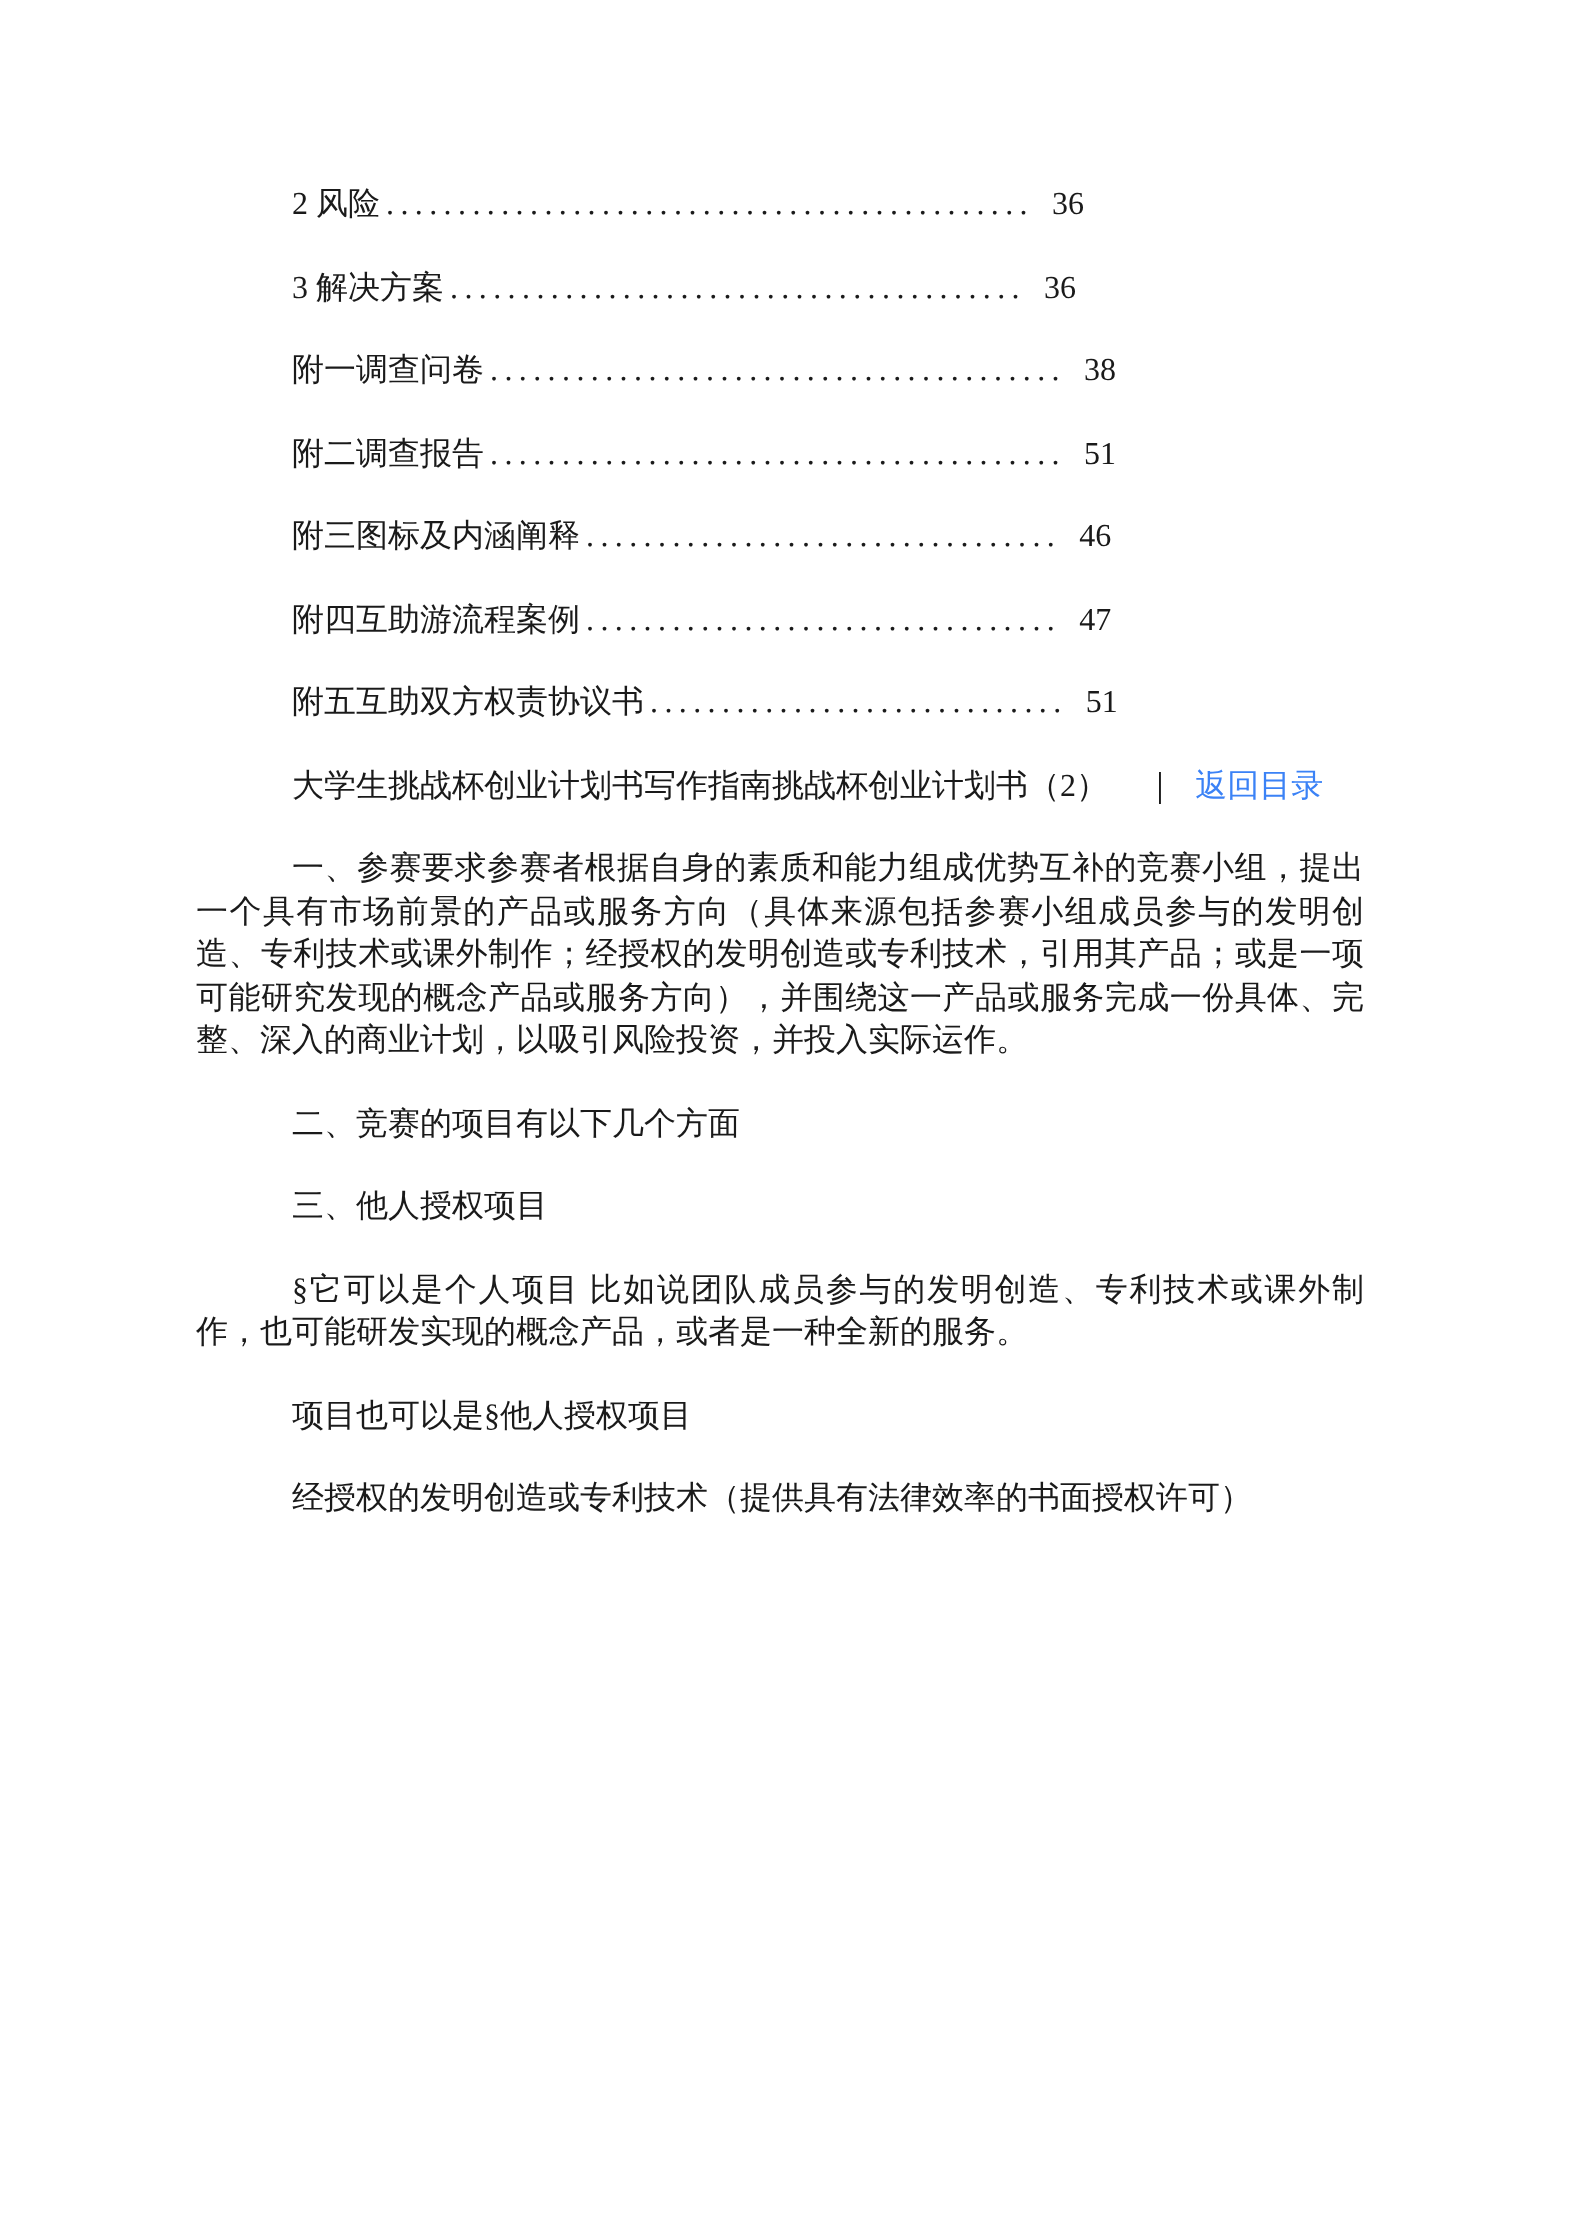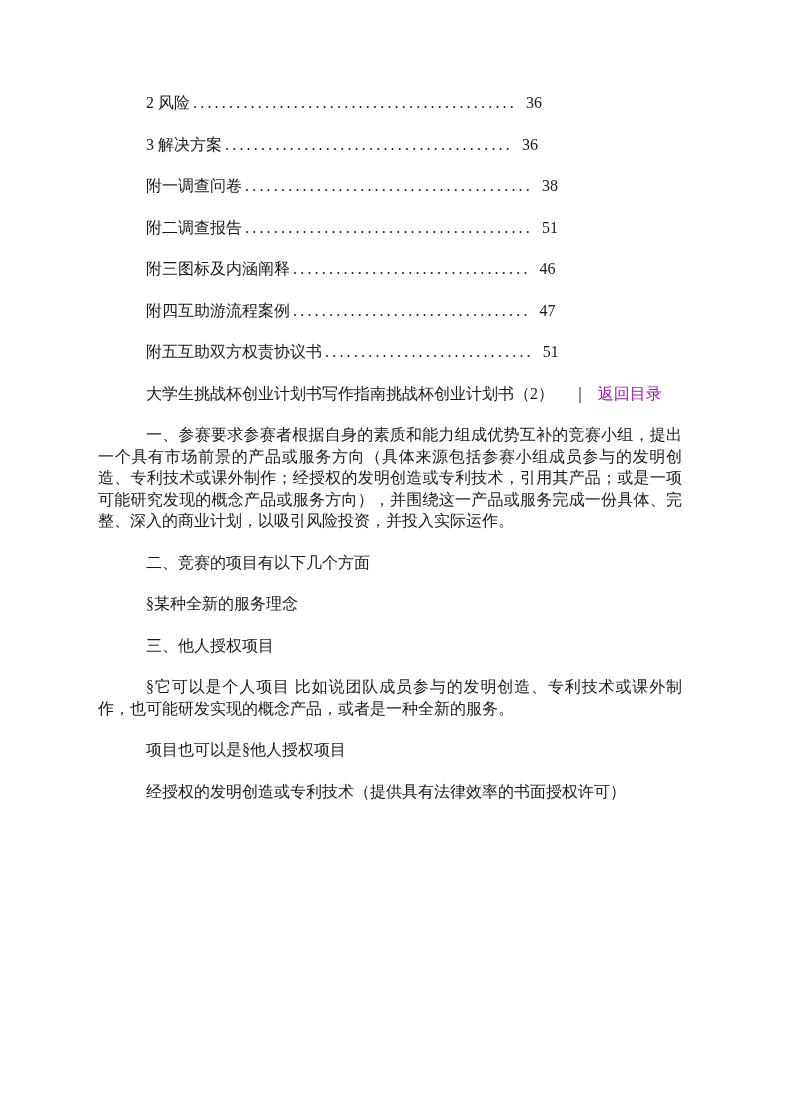--- a/index.html
+++ b/index.html
@@ -39,21 +39,21 @@
   }
   .title-row {
     margin: 0 0 20px 0;
     text-indent: 48px;
     white-space: nowrap;
   }
   .sep {
     margin: 0 10px 0 18px;
   }
   .return-link {
-    color: #a21caf;
+    color: #3b82f6;
     text-decoration: none;
     cursor: pointer;
   }
   .doc-par {
     margin: 0 0 20px 0;
     text-indent: 48px;
     text-align: justify;
     text-justify: inter-ideograph;
     white-space: pre-wrap;
   }
@@ -80,21 +80,20 @@
 
     <p class="title-row"><span>大学生挑战杯创业计划书写作指南挑战杯创业计划书（2）</span><span class="sep">｜</span><span class="return-link">返回目录</span></p>
 
 
     <p class="doc-par">一、参赛要求参赛者根据自身的素质和能力组成优势互补的竞赛小组，提出一个具有市场前景的产品或服务方向（具体来源包括参赛小组成员参与的发明创造、专利技术或课外制作；经授权的发明创造或专利技术，引用其产品；或是一项可能研究发现的概念产品或服务方向），并围绕这一产品或服务完成一份具体、完整、深入的商业计划，以吸引风险投资，并投入实际运作。</p>
 
     <p class="doc-par">二、竞赛的项目有以下几个方面</p>
 
 
 
-    <p class="doc-par">§某种全新的服务理念</p>
 
 
     <p class="doc-par">三、他人授权项目</p>
 
     <p class="doc-par">§它可以是个人项目 比如说团队成员参与的发明创造、专利技术或课外制作，也可能研发实现的概念产品，或者是一种全新的服务。</p>
 
     <p class="doc-par">项目也可以是§他人授权项目</p>
 
     <p class="doc-par">经授权的发明创造或专利技术（提供具有法律效率的书面授权许可）</p>
 

